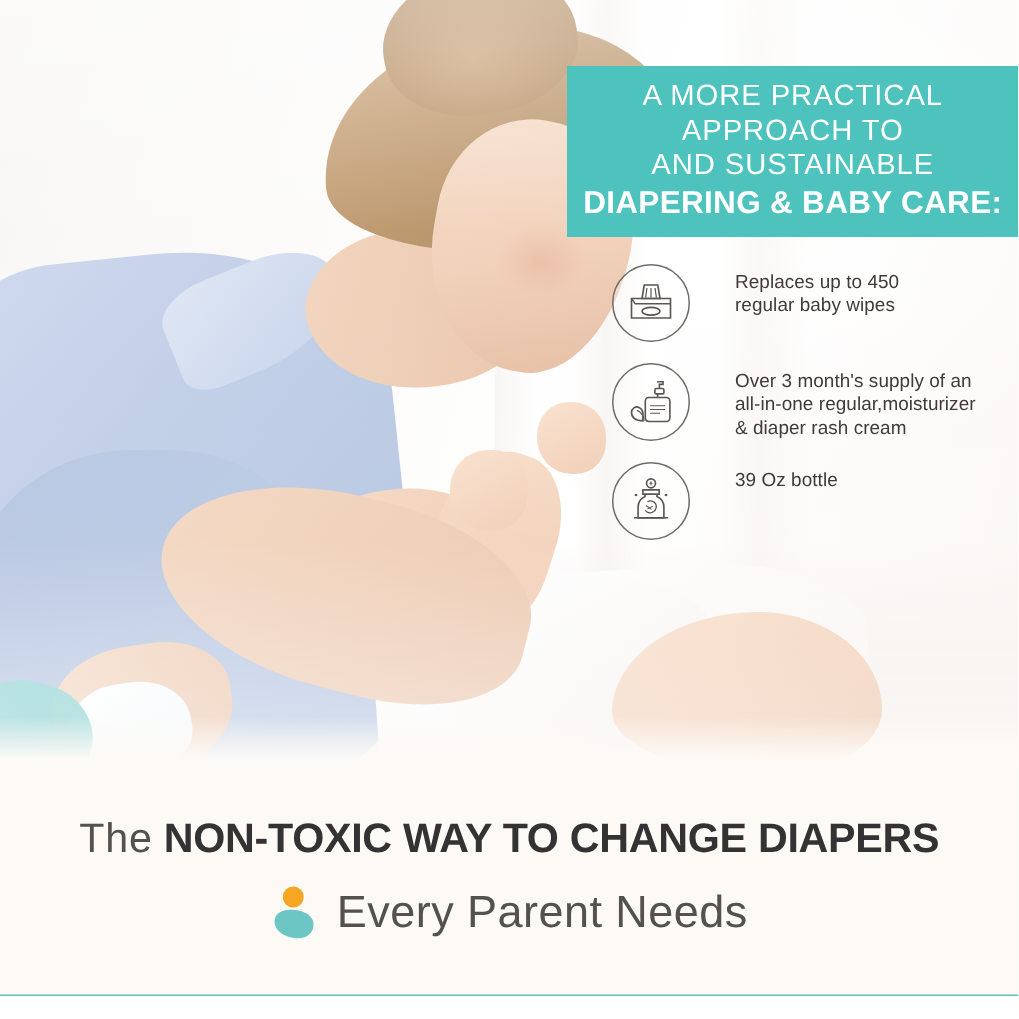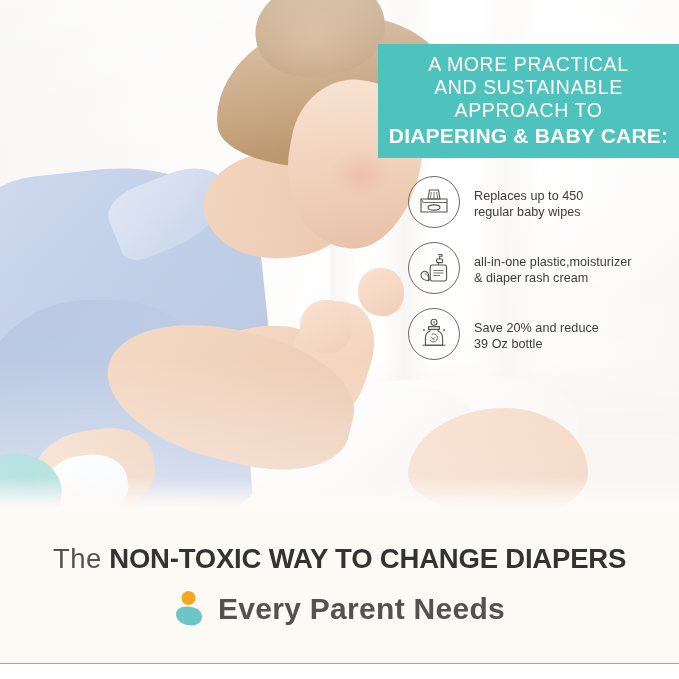--- a/index.html
+++ b/index.html
@@ -234,22 +234,23 @@
   }
 
   
   .features {
     position: absolute;
     left: 408px; top: 176px;
     width: 271px;
   }
   .feature {
     display: flex;
-    align-items: center;
+    align-items: flex-start;
     margin-bottom: 14px;
+    gap: 16px;
   }
   .feature-icon {
     flex: 0 0 auto;
     width: 52px; height: 52px;
     border: 1.3px solid #6e6b69;
     border-radius: 50%;
     display: flex;
     align-items: center;
     justify-content: center;
     box-sizing: border-box;
@@ -299,21 +300,21 @@
     align-items: center;
     margin-top: 14px;
   }
   .brandmark {
     position: relative;
     width: 34px; height: 38px;
     margin-right: 10px;
   }
   .tagline {
     font-size: 30px;
-    font-weight: 700;
+    font-weight: 400;
     color: #55514e;
     letter-spacing: .3px;
     white-space: nowrap;
   }
 
   
   .stripe-teal {
     position: absolute;
     left: 0; top: 663px; width: 679px; height: 8px;
     background: #5bc4bc;
@@ -357,22 +358,22 @@
     <div class="mom-hand"></div>
     <div class="diaper"></div>
     <div class="teal-cloth"></div>
 
     <div class="photo-haze"></div>
     <div class="photo-fade-bottom"></div>
   </div>
 
   <div class="banner">
     <div class="banner-line">A MORE PRACTICAL</div>
+    <div class="banner-line">APPROACH TO</div>
     <div class="banner-line">AND SUSTAINABLE</div>
-    <div class="banner-line">APPROACH TO</div>
     <div class="banner-line strong">DIAPERING &amp; BABY CARE:</div>
   </div>
 
   <div class="features">
 
     <div class="feature">
       <div class="feature-icon">
         <svg width="34" height="30" viewBox="0 0 34 30" fill="none" stroke="#5a5653" stroke-width="1.1">
           <path d="M11 12 L12.5 3 L21.5 3 L23 12 Z"></path>
           <path d="M13.4 11.4 L14.3 5" stroke-width=".8"></path>
@@ -397,42 +398,42 @@
           <path d="M21.4 10.6 L21.4 13"></path>
           <path d="M15.5 13 L27.3 13 C28.6 13 29.6 14.2 29.6 15.6 L29.6 26.5 C29.6 27.9 28.6 29 27.3 29 L15.5 29 C14.2 29 13.2 27.9 13.2 26.5 L13.2 15.6 C13.2 14.2 14.2 13 15.5 13 Z"></path>
           <path d="M16.4 18.5 L26.4 18.5" stroke-width=".8"></path>
           <path d="M16.4 21 L26.4 21" stroke-width=".8"></path>
           <path d="M16.4 23.5 L23 23.5" stroke-width=".8"></path>
           <path d="M11.6 28.6 C6.4 28.6 4 26 4 23 C4 20.4 6.6 18.6 9 19.6 C10.6 20.3 11.6 22 11.6 24 Z"></path>
           <path d="M12.4 28.6 C12.4 25 10 22.4 7.6 21.6" stroke-width=".8"></path>
         </svg>
       </div>
       <div class="feature-text">
-        <div>all-in-one plastic,moisturizer</div>
+        <div>Over 3 month's supply of an</div>
+        <div>all-in-one regular,moisturizer</div>
         <div>&amp; diaper rash cream</div>
       </div>
     </div>
 
     <div class="feature">
       <div class="feature-icon">
         <svg width="34" height="32" viewBox="0 0 34 32" fill="none" stroke="#5a5653" stroke-width="1.1">
           <circle cx="17" cy="4.2" r="3"></circle>
           <path d="M16 4.2 L18 4.2 M17 2.9 L17 5.5" stroke-width=".7"></path>
           <path d="M11.6 8.6 L22.4 8.6 L22.4 11.4 L11.6 11.4 Z"></path>
           <path d="M13 11.4 L13 13 C9.6 14.4 8.4 17 8.4 20.4 L8.4 27.2 L25.6 27.2 L25.6 20.4 C25.6 17 24.4 14.4 21 13 L21 11.4"></path>
           <path d="M5.6 27.2 L28.4 27.2" stroke-width="1"></path>
           <path d="M14.6 16.4 C16.6 15.4 19 16 20 17.8 C21 19.6 20.4 22 18.6 23.2 C16.8 24.4 14.4 24 13.2 22.2" stroke-width=".9"></path>
           <path d="M13.6 19 L17.4 21.6" stroke-width=".7"></path>
           <path d="M14.6 21.4 L18.2 19.4" stroke-width=".7"></path>
           <circle cx="7" cy="12" r=".9" fill="#5a5653" stroke="none"></circle>
           <circle cx="27" cy="12" r=".9" fill="#5a5653" stroke="none"></circle>
         </svg>
       </div>
       <div class="feature-text">
-        <div>Save 20% and reduce</div>
         <div>39 Oz bottle</div>
       </div>
     </div>
 
   </div>
 
   <div class="bottom">
     <div class="headline">
       <span class="light">The</span>
       <span class="bold">NON-TOXIC WAY TO CHANGE DIAPERS</span>

